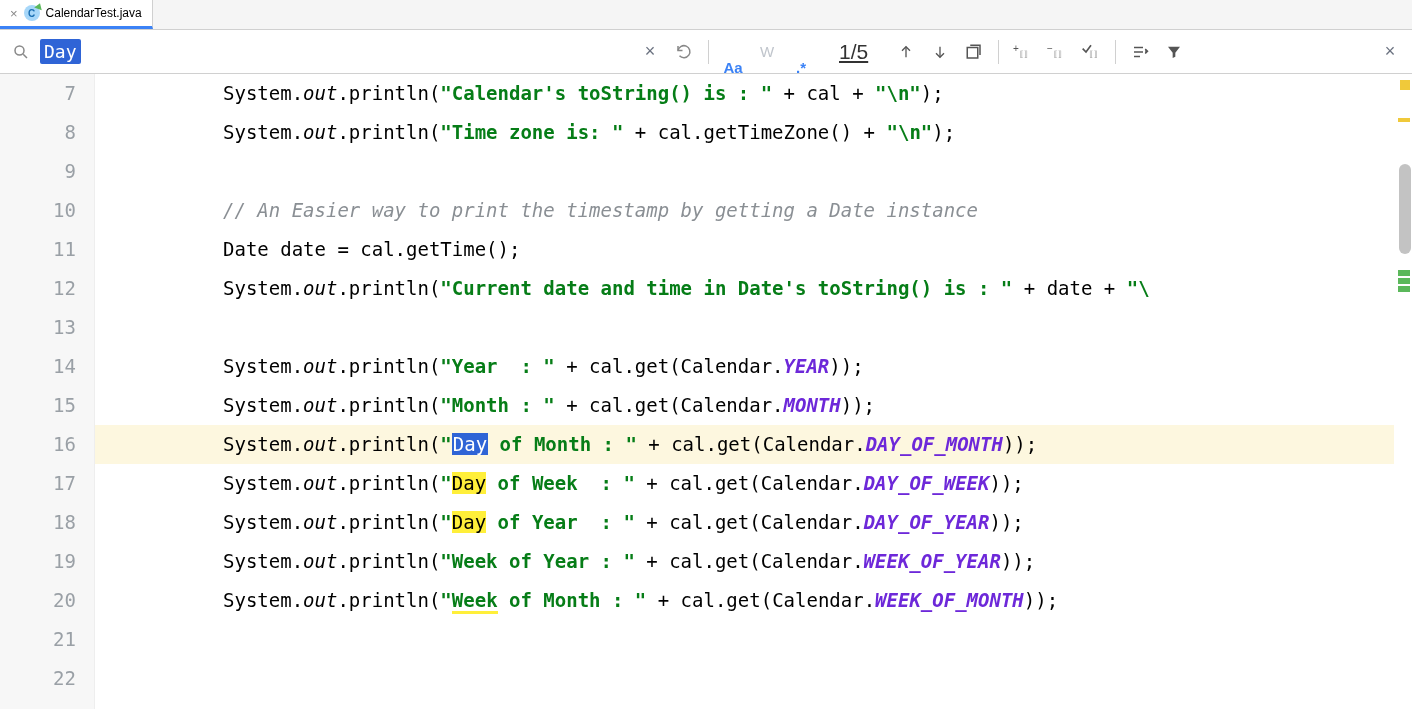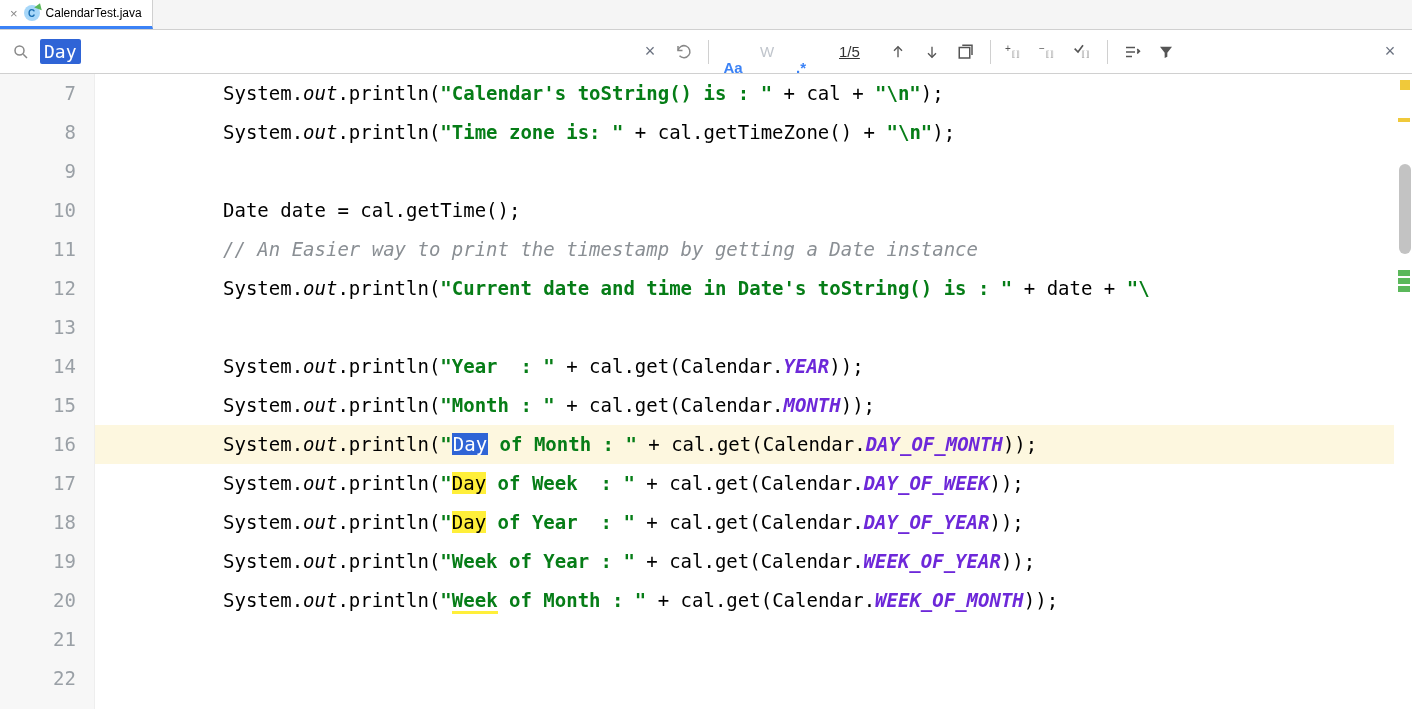--- a/index.html
+++ b/index.html
@@ -10,21 +10,21 @@
   .fileicon { width:16px; height:16px; border-radius:50%; background:#a7d7f9; display:flex; align-items:center; justify-content:center; font-size:10px; font-weight:bold; color:#1a6fb3; position:relative; }
   .fileicon::after { content:""; position:absolute; top:-2px; right:-3px; width:0;height:0; border-left:4px solid transparent; border-right:4px solid transparent; border-bottom:6px solid #5bb85b; transform:rotate(20deg); }
   .filename { font-size:12px; }
   .findbar { height:44px; border-bottom:1px solid #d0d0d0; display:flex; align-items:center; padding:0 8px; gap:6px; }
   .searchicon { color:#888; font-size:16px; padding:0 4px; }
   .searchbox { flex:0 0 590px; display:flex; align-items:center; height:28px; }
   .searchbox .val { background:#2f64d6; color:#fff; padding:2px 4px; font-size:18px; font-family:"Menlo","Consolas",monospace; border-radius:2px; }
   .iconbtn { width:28px; height:28px; display:flex; align-items:center; justify-content:center; color:#6b7280; cursor:pointer; border-radius:3px; font-size:15px; }
   .iconbtn.blue { color:#3b82f6; font-weight:600;margin-top:32px; }
   .sep { width:1px; height:24px; background:#d0d0d0; margin:0 4px; }
-  .matchcount { font-size:15px; color:#333; padding:0 18px;text-decoration:underline; }
+  .matchcount { font-size:21px; color:#333; padding:0 18px;text-decoration:underline; }
   .spacer { flex:1; }
   .editor { display:flex; height:calc(100% - 74px); font-family:"Menlo","Consolas","DejaVu Sans Mono",monospace; font-size:19px; line-height:39px; position:relative; }
   .gutter { width:95px; background:#f7f7f7; border-right:1px solid #eee; text-align:right; color:#9aa0a6; padding-right:18px; }
   .gutter .ln { height:39px; }
   .codecol { flex:1; position:relative; overflow:hidden; }
   .codeline { height:39px; white-space:pre; padding-left:128px; position:relative; }
   .codeline.hl { background:#fdf7df; }
   .field { color:#000000; font-style:italic; }
   .str { color:#067d17; font-weight:600; }
   .const { color:#6d28d9; font-style:italic; font-weight:600; }
@@ -143,22 +143,22 @@
     <div class="ln">18</div>
     <div class="ln">19</div>
     <div class="ln">20</div>
     <div class="ln">21</div>
     <div class="ln">22</div>
   </div>
   <div class="codecol">
     <div class="codeline"><span>System.</span><span class="field">out</span><span>.println(</span><span class="str">"Calendar's toString() is : "</span><span> + cal + </span><span class="str">"\n"</span><span>);</span></div>
     <div class="codeline"><span>System.</span><span class="field">out</span><span>.println(</span><span class="str">"Time zone is: "</span><span> + cal.getTimeZone() + </span><span class="str">"\n"</span><span>);</span></div>
     <div class="codeline"></div>
+    <div class="codeline"><span class="cmt">// An Easier way to print the timestamp by getting a Date instance</span></div>
     <div class="codeline"><span>Date date = cal.getTime();</span></div>
-    <div class="codeline"><span class="cmt">// An Easier way to print the timestamp by getting a Date instance</span></div>
     <div class="codeline"><span>System.</span><span class="field">out</span><span>.println(</span><span class="str">"Current date and time in Date's toString() is : "</span><span> + date + </span><span class="str">"\</span></div>
     <div class="codeline"></div>
     <div class="codeline"><span>System.</span><span class="field">out</span><span>.println(</span><span class="str">"Year  : "</span><span> + cal.get(Calendar.</span><span class="const">YEAR</span><span>));</span></div>
     <div class="codeline"><span>System.</span><span class="field">out</span><span>.println(</span><span class="str">"Month : "</span><span> + cal.get(Calendar.</span><span class="const">MONTH</span><span>));</span></div>
     <div class="codeline hl"><span>System.</span><span class="field">out</span><span>.println(</span><span class="str">"</span><span class="m1">Day</span><span class="str"> of Month : "</span><span> + cal.get(Calendar.</span><span class="const">DAY_OF_MONTH</span><span>));</span></div>
     <div class="codeline"><span>System.</span><span class="field">out</span><span>.println(</span><span class="str">"</span><span class="m2">Day</span><span class="str"> of Week  : "</span><span> + cal.get(Calendar.</span><span class="const">DAY_OF_WEEK</span><span>));</span></div>
     <div class="codeline"><span>System.</span><span class="field">out</span><span>.println(</span><span class="str">"</span><span class="m2">Day</span><span class="str"> of Year  : "</span><span> + cal.get(Calendar.</span><span class="const">DAY_OF_YEAR</span><span>));</span></div>
     <div class="codeline"><span>System.</span><span class="field">out</span><span>.println(</span><span class="str">"Week of Year : "</span><span> + cal.get(Calendar.</span><span class="const">WEEK_OF_YEAR</span><span>));</span></div>
     <div class="codeline"><span>System.</span><span class="field">out</span><span>.println(</span><span class="str">"</span><span class="str uline">Week</span><span class="str"> of Month : "</span><span> + cal.get(Calendar.</span><span class="const">WEEK_OF_MONTH</span><span>));</span></div>
 

